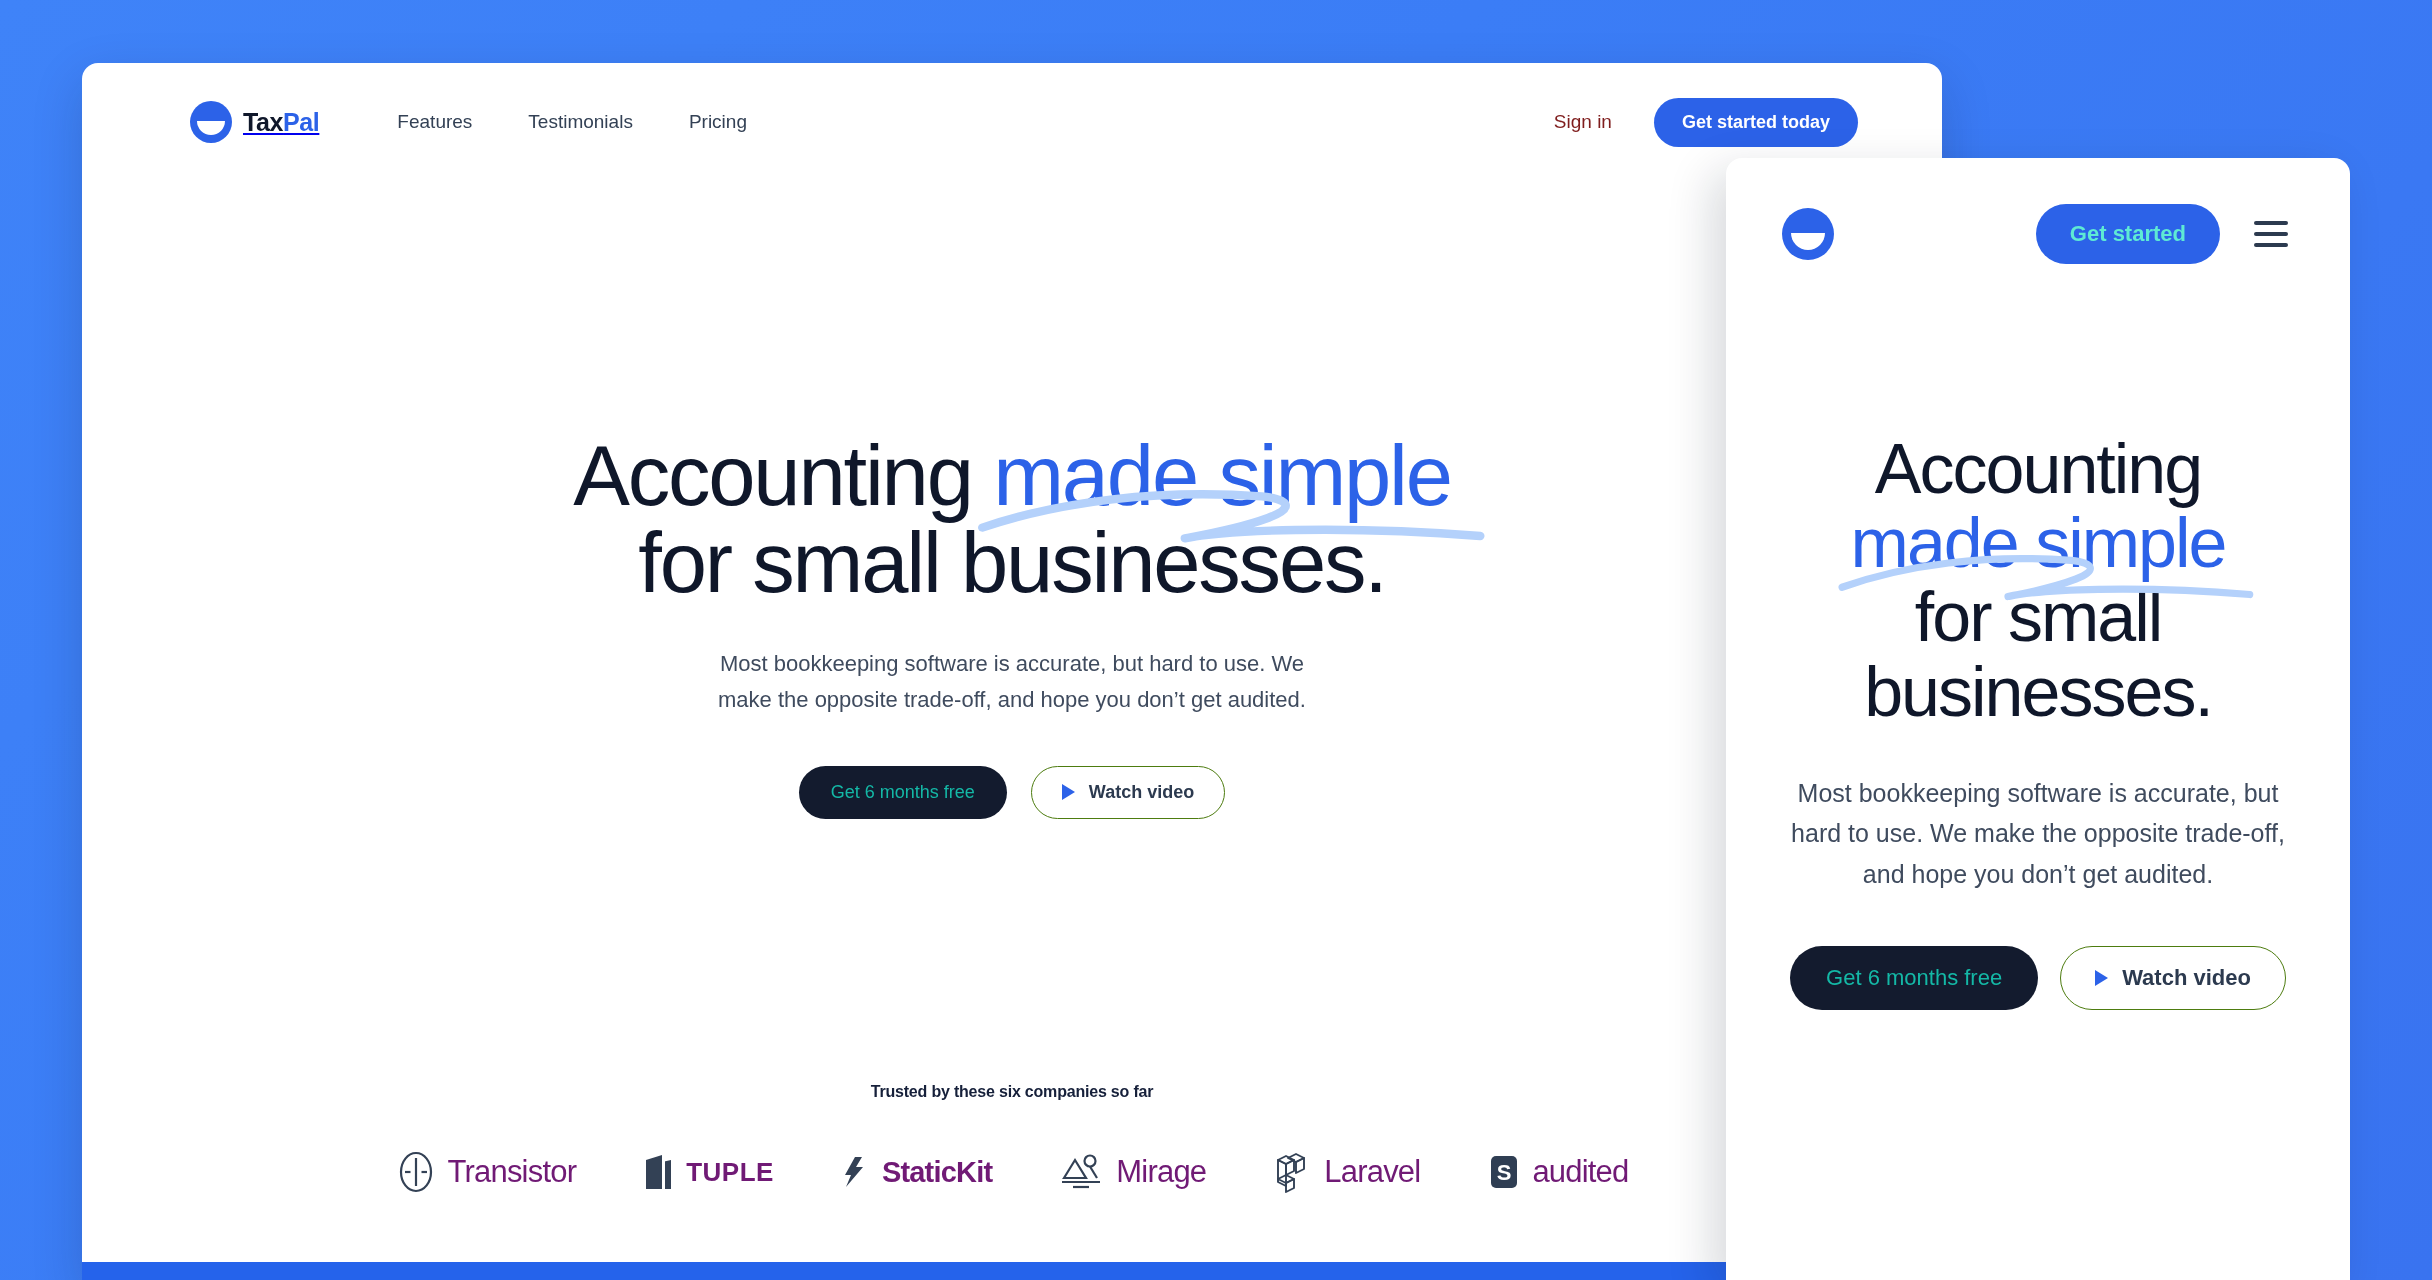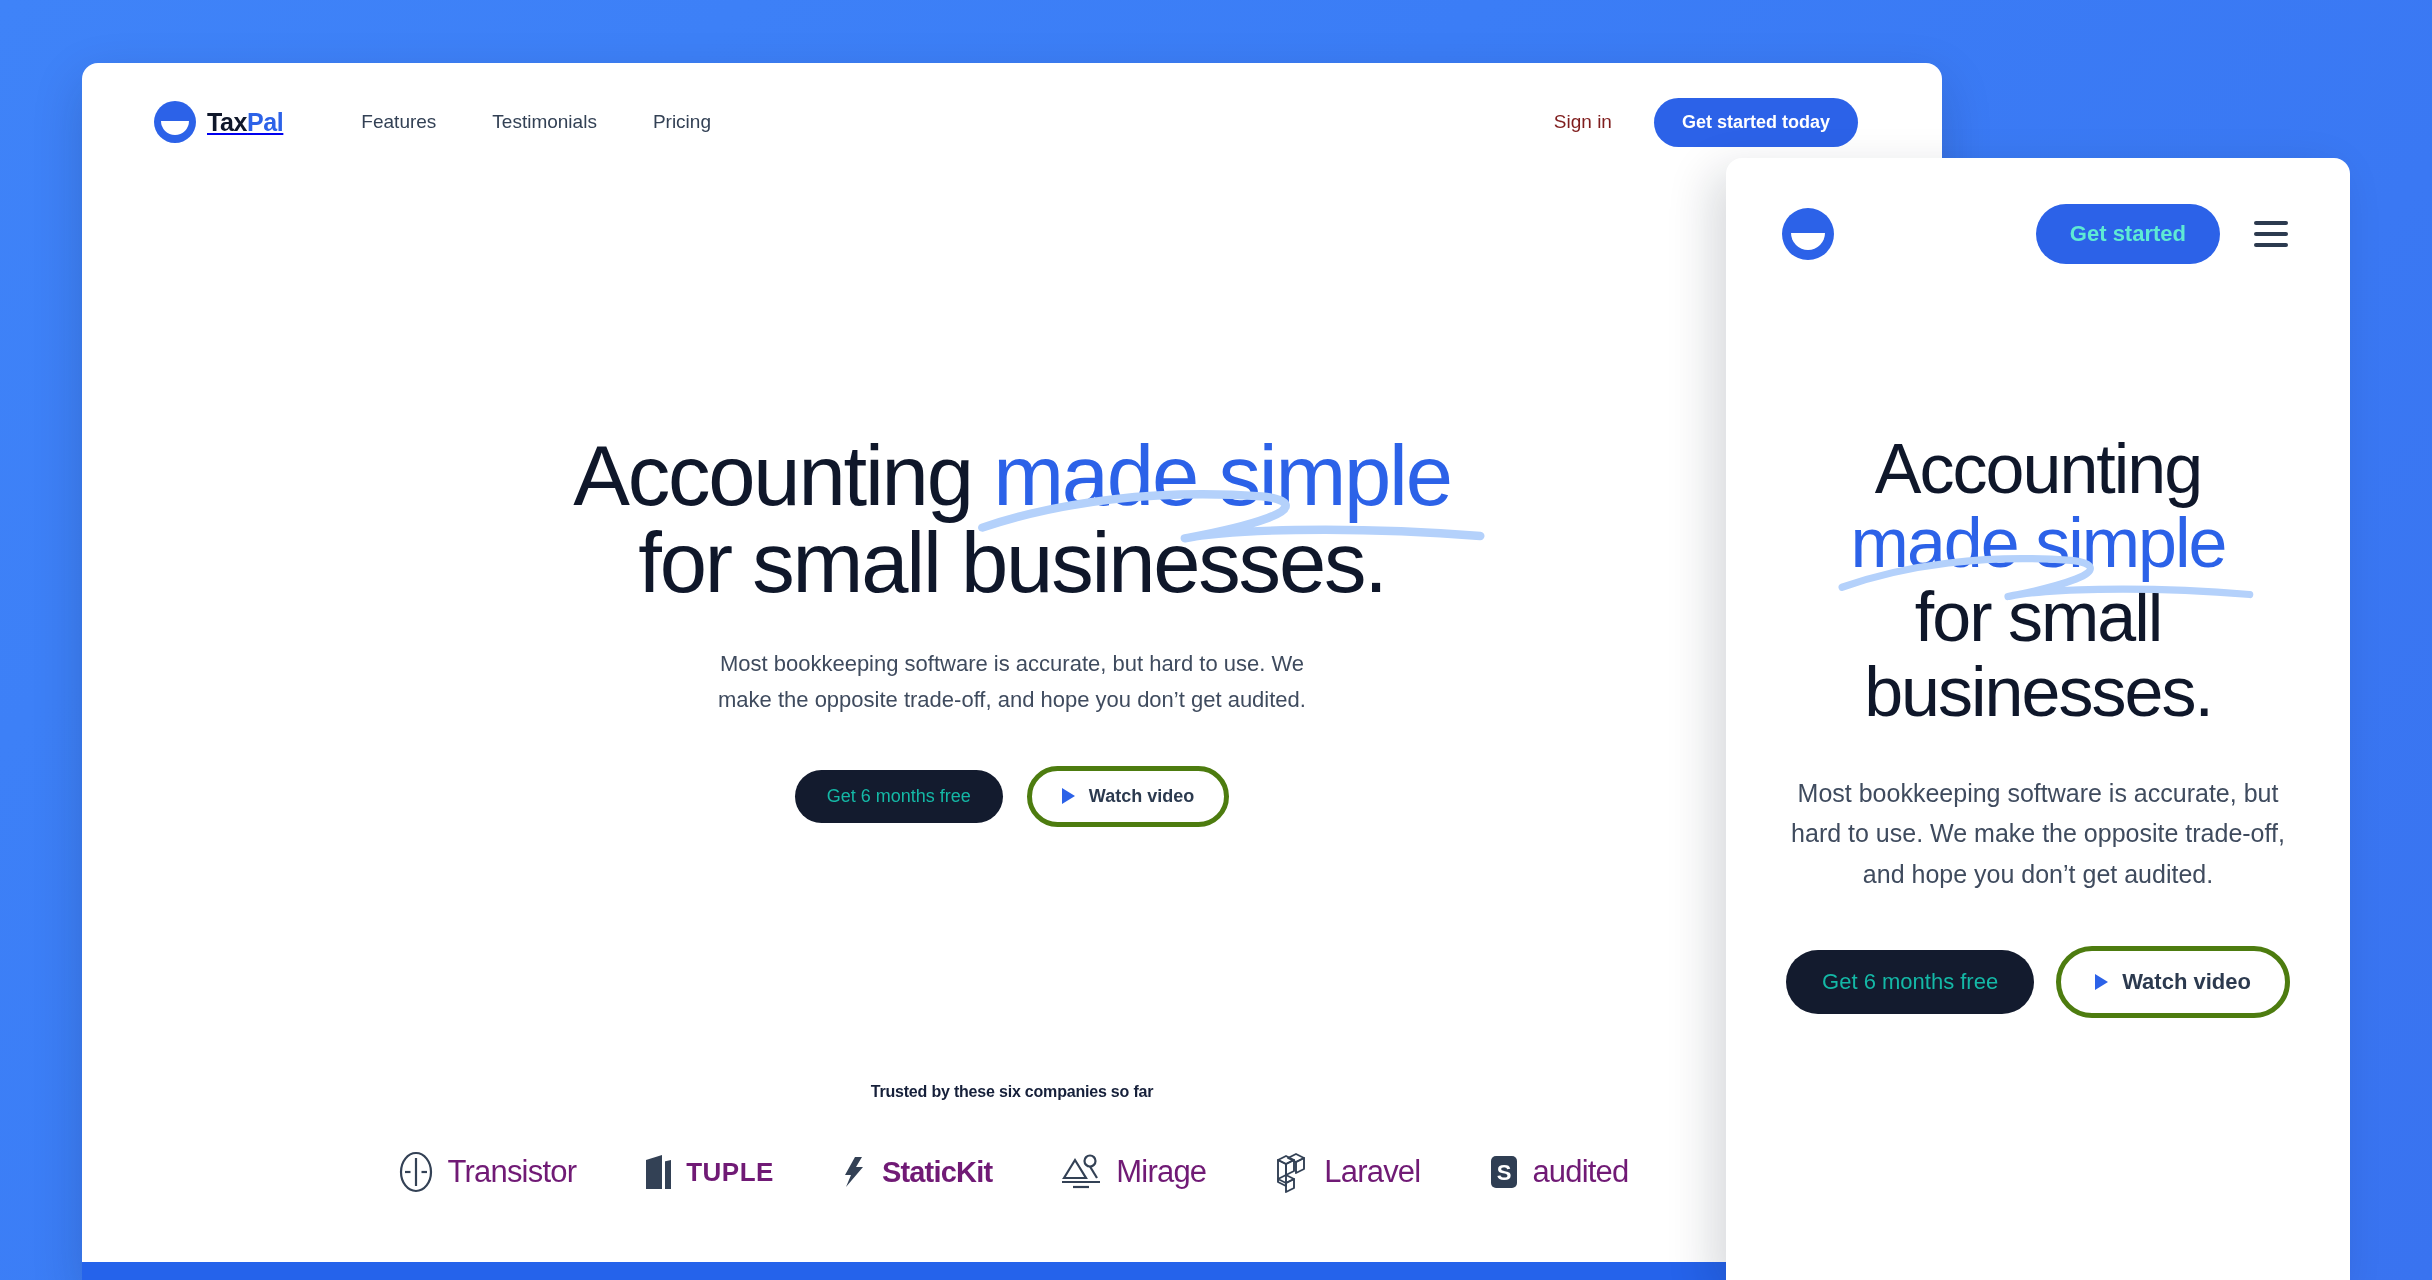--- a/index.html
+++ b/index.html
@@ -30,21 +30,21 @@
   }
 
   
   #desktop-header {
     position: absolute;
     left: 0; top: 0;
     width: 100%;
     height: 118px;
     display: flex;
     align-items: center;
-    padding: 0 84px 0 72px;
+    padding: 0 84px 0 108px;
   }
 
   .brand {
     display: flex;
     align-items: center;
     gap: 11px;
   }
 
   .logo-mark {
     width: 42px;
@@ -179,21 +179,21 @@
     font-size: 18px;
     font-weight: 400;
     padding: 16px 32px;
     cursor: pointer;
     white-space: nowrap;
     font-family: inherit;
   }
   .btn-outline {
     background: #ffffff;
     color: #2c3a4f;
-    border: 5px solid #4d7c0f;
+    border: 1px solid #4d7c0f;
     border-radius: 999px;
     font-size: 18px;
     font-weight: 600;
     padding: 15px 30px;
     cursor: pointer;
     display: inline-flex;
     align-items: center;
     gap: 14px;
     white-space: nowrap;
     font-family: inherit;

